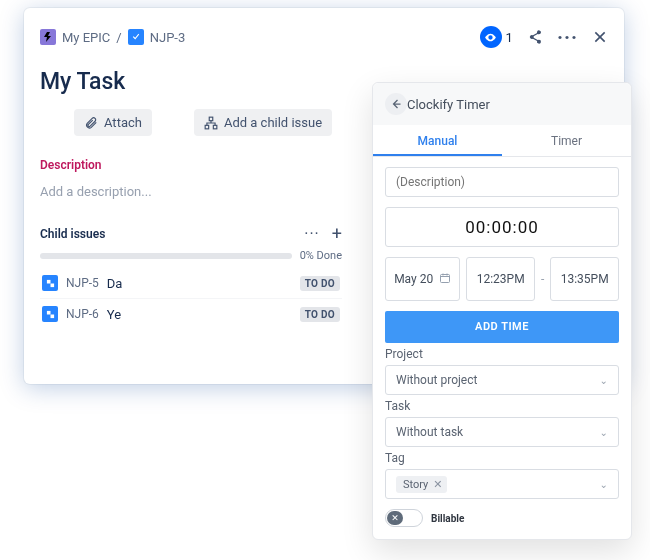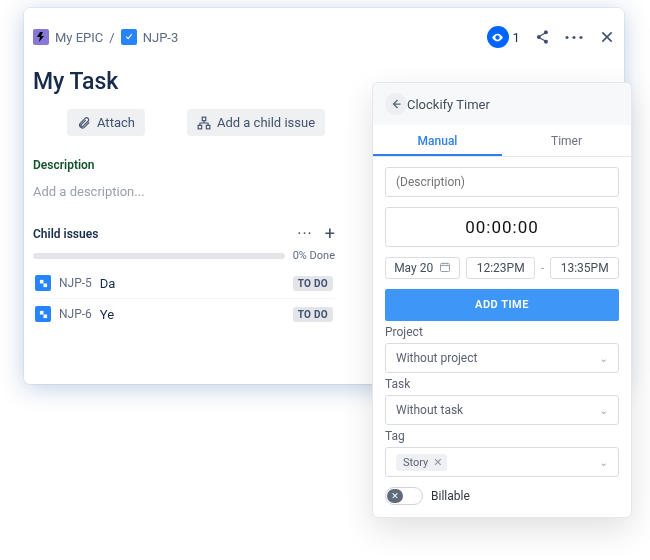--- a/index.html
+++ b/index.html
@@ -4,37 +4,37 @@
   <style>
     * { box-sizing: border-box; margin: 0; padding: 0; font-family: -apple-system, BlinkMacSystemFont, "Segoe UI", Roboto, Helvetica, Arial, sans-serif; }
     body { background: #fff; width: 650px; height: 560px; position: relative; overflow: hidden; }
     .issue-card {
       position: absolute;
       left: 24px; top: 8px;
       width: 600px; height: 376px;
       background: #fff;
       border-radius: 6px;
       box-shadow: 0 4px 24px rgba(0,64,150,0.25), 0 0 0 1px rgba(9,30,66,0.05);
-      padding: 18px 9px;
+      padding: 18px 16px;
     }
     .issue-card .crumbs-row { display: flex; align-items: center; justify-content: space-between; }
     .crumbs { display: flex; align-items: center; gap: 6px; color:#5E6C84; font-size: 13px; }
     .crumbs .epic-badge { width:16px; height:16px; background:#8777D9; border-radius:2px; display:flex; align-items:center; justify-content:center; color:#fff; font-size:11px; font-weight:bold; }
     .crumbs .task-badge { width:16px; height:16px; background:#2684FF; border-radius:2px; display:flex; align-items:center; justify-content:center; color:#fff; font-size:10px; }
     .crumbs .slash { color:#5E6C84; }
     .crumbs .link { color:#5E6C84; cursor:pointer; }
     .card-actions { display:flex; align-items:center; gap:14px; color:#42526E; }
     .card-actions .watch { display:flex; align-items:center; gap:4px; color:#172B4D; font-size:13px; }
     .eye-icon { width:22px; height:22px; border-radius:50%; background:#0065FF; display:flex; align-items:center; justify-content:center; }
     .eye-icon svg { fill:#fff; }
     .icon-btn { cursor:pointer; display:flex; align-items:center; }
     .issue-title { font-size: 23px; font-weight: 500; color:#172B4D; margin-top: 20px; }
     .btn-row { display:flex; gap:8px; margin-top:14px; }
     .pill-btn { display:flex; align-items:center; gap:6px; background:#EFF0F2; color:#42526E; font-size:13px; padding:6px 10px; border-radius:4px; border:none; cursor:pointer;margin-left:34px; }
-    .section-label { font-size:12px; font-weight:600; color:#14532d; margin-top:22px; }
+    .section-label { font-size:12px; font-weight:600; color:#be185d; margin-top:22px; }
     .desc-placeholder { color:#97A0AF; font-size:13px; margin-top:12px; cursor:text; }
     .child-hdr { display:flex; align-items:center; justify-content:space-between; margin-top:26px; width:302px; }
     .child-hdr .lbl { font-size:12px; font-weight:600; color:#172B4D; }
     .child-hdr .rhs { display:flex; align-items:center; gap:12px; color:#42526E; }
     .child-hdr .dots { font-size:16px; cursor:pointer; letter-spacing:1px; line-height:1; }
     .child-hdr .plus { font-size:18px; cursor:pointer; line-height:1; }
     .progress-row { display:flex; align-items:center; gap:8px; width:302px; margin-top:6px; }
     .progress-bar { flex:1; height:6px; background:#E3E5E9; border-radius:3px; }
     .progress-txt { font-size:11px; color:#5E6C84; }
     .child-list { width:302px; margin-top:6px; }
@@ -62,33 +62,33 @@
     .ck-tabs { display:flex; height:32px; border-bottom:1px solid #E5E7EB; }
     .ck-tab { flex:1; text-align:center; font-size:12px; line-height:32px; color:#6B7280; cursor:pointer; }
     .ck-tab.active { color:#2F80ED; border-bottom:2px solid #2F80ED; font-weight:500; }
     .ck-body { padding:10px 12px 0 12px; display:flex; flex-direction:column; gap:10px; }
     .field { border:1px solid #D9DDE3; border-radius:3px; height:30px; font-size:12px; color:#9099A6; display:flex; align-items:center; padding:0 10px; background:#fff; }
     .field input { border:none; outline:none; width:100%; font-size:12px; color:#303640; background:transparent; }
     .duration { border:1px solid #D9DDE3; border-radius:3px; height:40px; display:flex; align-items:center; justify-content:center; font-size:17px; color:#111; letter-spacing:1px; }
     .time-row { display:flex; align-items:center; gap:6px; }
     .time-row .date-field { flex:1.1; }
     .time-row .t-field { flex:1; }
-    .time-row .date-field, .time-row .t-field { border:1px solid #D9DDE3; border-radius:3px; height:22px; display:flex; align-items:center; justify-content:center; font-size:12px; color:#444E5C; position:relative; }
+    .time-row .date-field, .time-row .t-field { border:1px solid #D9DDE3; border-radius:3px; height:44px; display:flex; align-items:center; justify-content:center; font-size:12px; color:#444E5C; position:relative; }
     .date-field .cal { margin-left:6px; color:#95A0AF; }
     .time-row .dash { color:#9AA3AF; font-size:12px; }
     .add-btn { background:#3E97F7; color:#fff; text-align:center; font-size:11px; font-weight:600; letter-spacing:0.5px; height:32px; line-height:32px; border-radius:2px; cursor:pointer; border:none; width:100%; }
     .ck-section-lbl { font-size:12px; color:#5B6472; margin:4px 12px 0 12px; }
     .ck-select { margin:4px 12px 0 12px; border:1px solid #D9DDE3; border-radius:3px; height:30px; display:flex; align-items:center; justify-content:space-between; padding:8px 10px; font-size:12px; color:#5B6472; cursor:pointer; }
     .chev { color:#9AA3AF; font-size:10px; }
     .tag-chip { background:#EEF0F3; color:#5B6472; font-size:11px; padding:2px 4px 2px 7px; border-radius:3px; display:inline-flex; align-items:center; gap:5px; }
     .tag-chip .x { color:#8A93A1; cursor:pointer; font-size:11px; }
     .billable-row { margin:10px 12px 0 12px; display:flex; align-items:center; gap:8px; }
     .toggle { width:38px; height:18px; border-radius:10px; border:1px solid #CFD4DB; background:#fff; position:relative; cursor:pointer; }
     .toggle .knob { position:absolute; left:1px; top:1px; width:16px; height:14px; background:#5F6B7A; border-radius:8px; display:flex; align-items:center; justify-content:center; color:#fff; font-size:9px; }
-    .billable-lbl { font-size:12px; color:#303640; }
+    .billable-lbl { font-size:10px; color:#303640;font-weight:bold; }
     .sq svg, .task-badge svg { fill:#fff; }
   </style>
 </head>
 <body>
 
 <div class="issue-card">
   <div class="crumbs-row">
     <div class="crumbs">
       <span class="epic-badge">
         <svg width="8" height="10" viewBox="0 0 8 10">

